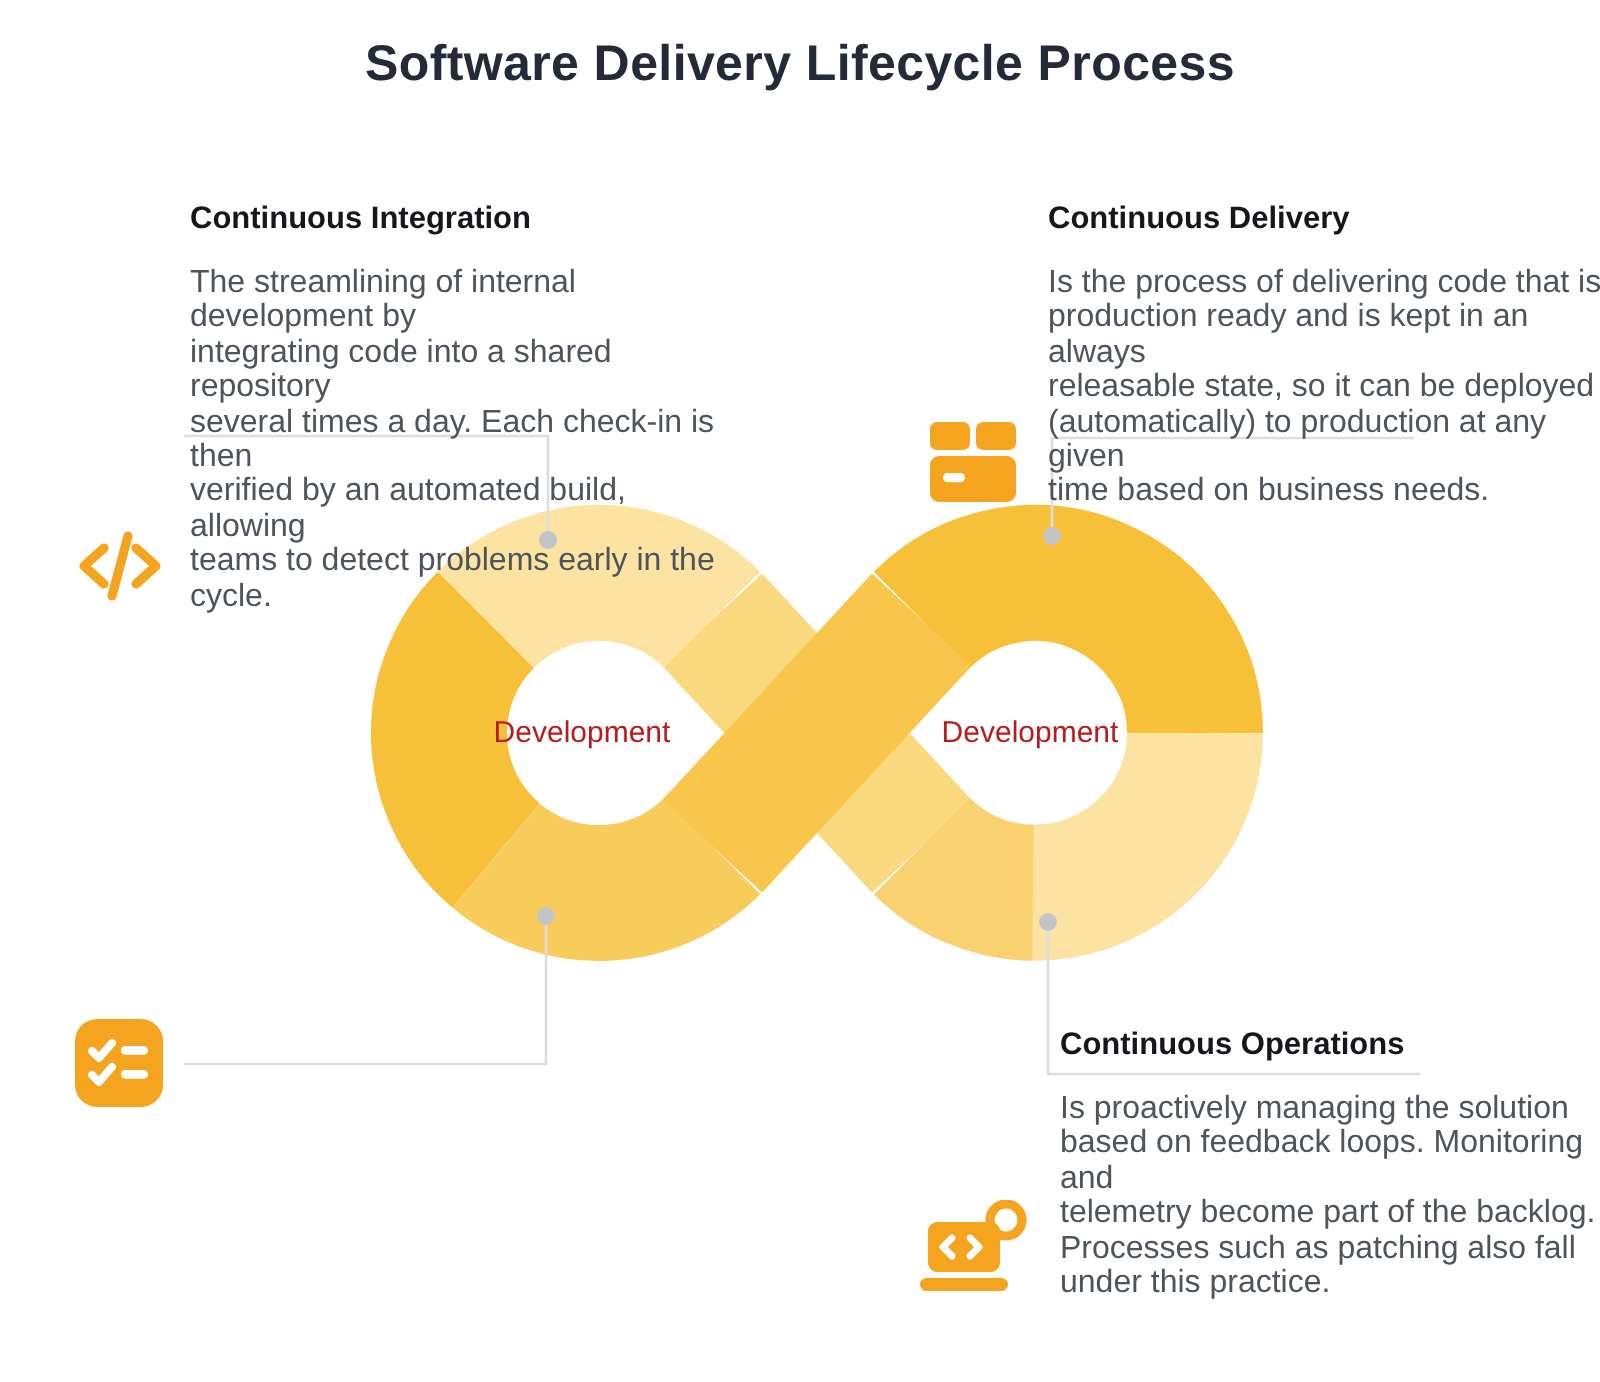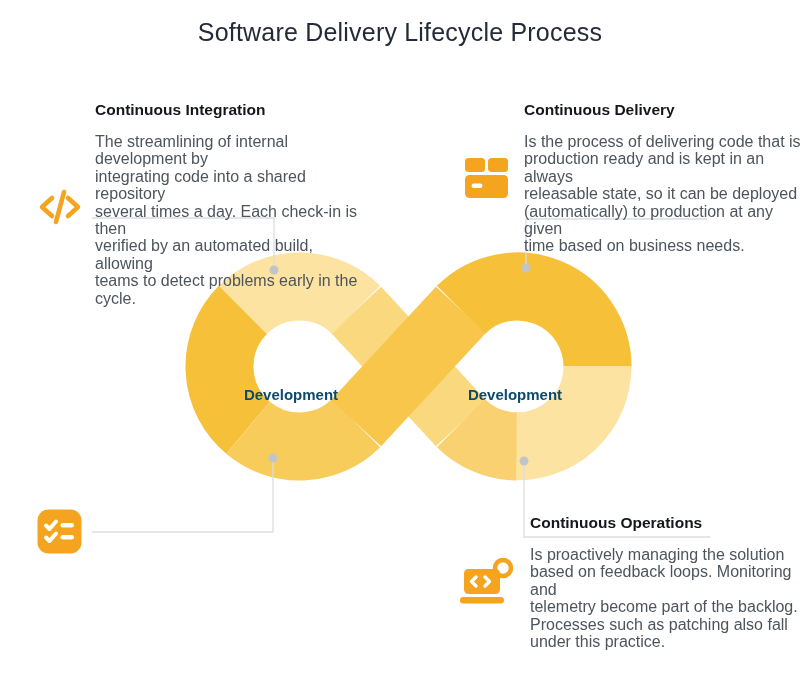--- a/index.html
+++ b/index.html
@@ -3,24 +3,24 @@
 <meta charset="utf-8">
 <style>
   html,body{margin:0;padding:0;background:#ffffff;}
   body{
     position:relative;width:800px;height:691px;overflow:hidden;
     font-family:"Liberation Sans","DejaVu Sans",sans-serif;
     -webkit-font-smoothing:antialiased;
   }
   .page-title{
     position:absolute;top:18px;left:0;width:800px;text-align:center;
-    font-size:25px;font-weight:400;color:var(--title-color);letter-spacing:.2px;
+    font-size:25px;font-weight:700;color:var(--title-color);letter-spacing:.2px;
   }
   
-  .block{position:absolute;display:flex;align-items:center;}
+  .block{position:absolute;display:flex;align-items:flex-end;}
   .block .icon-wrap{flex:0 0 auto;}
   .block .content h2{
     margin:2px 0 0;font-size:15.5px;line-height:18px;font-weight:700;
     color:var(--heading-color);
   }
   .block .content p{
     margin:14px 0 0;font-size:16px;line-height:17.4px;
     color:var(--body-color);white-space:pre-line;width:280px;
   }
   .block-tl{left:36px;top:99px;}
@@ -38,21 +38,21 @@
   .seg-dark{stroke:var(--loop-dark);}
   .seg-medium{stroke:var(--loop-medium);}
   .seg-medium2{stroke:var(--loop-medium2);}
   .seg-under{stroke:var(--loop-under);}
   .seg-over{stroke:var(--loop-over);}
   .connector{fill:none;stroke:var(--connector-color);stroke-width:1.3;}
   .dot{fill:var(--dot-color);}
   
   .loop-label{
     position:absolute;width:140px;text-align:center;
-    font-size:15px;font-weight:700;color:#0c4a6e;margin-top:28px;
+    font-size:15px;font-weight:400;color:#b91c1c;
   }
   .label-dev{left:221px;top:358px;}
   .label-ops{left:445px;top:358px;}
   
   .ic{display:block;}
   .ic .o-fill{fill:var(--accent-orange);}
   .ic .o-stroke{stroke:var(--accent-orange);fill:none;stroke-linecap:round;stroke-linejoin:round;}
   .ic .w-fill{fill:#ffffff;}
   .ic .w-stroke{stroke:#ffffff;fill:none;stroke-linecap:round;stroke-linejoin:round;}
 </style>

